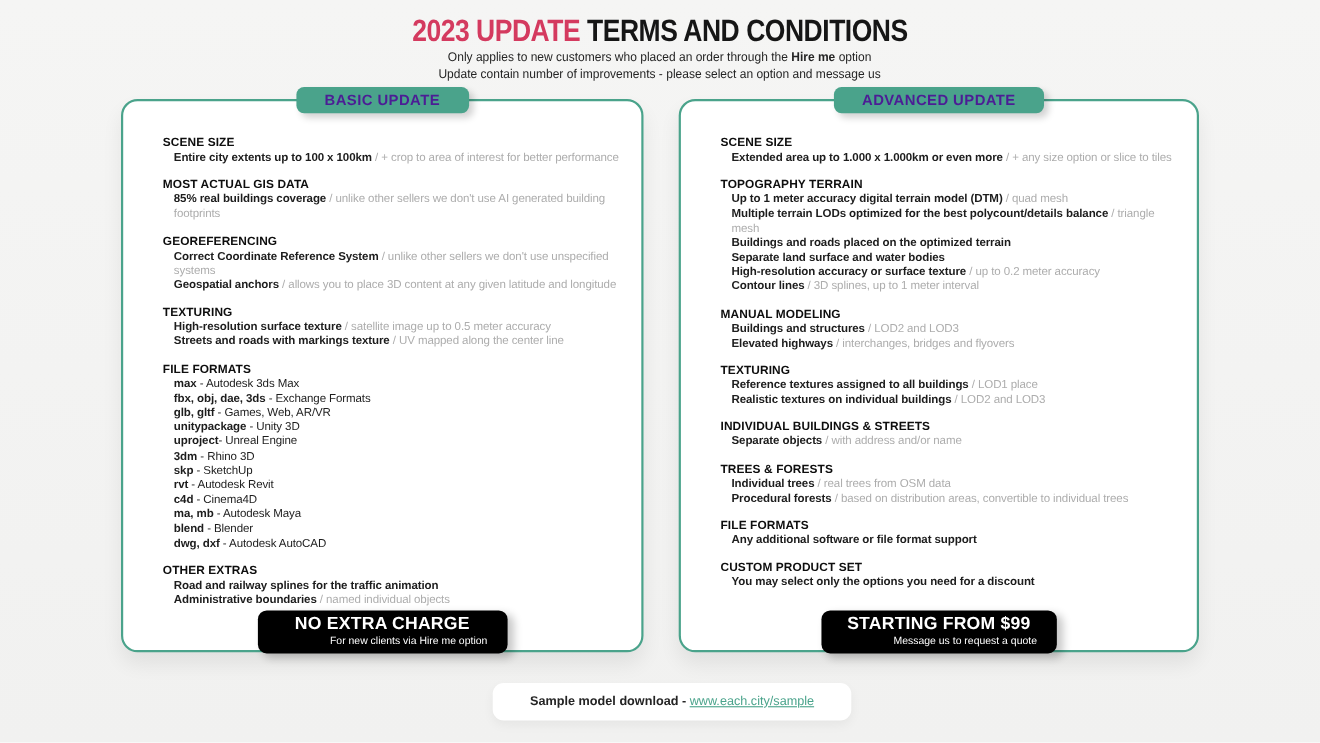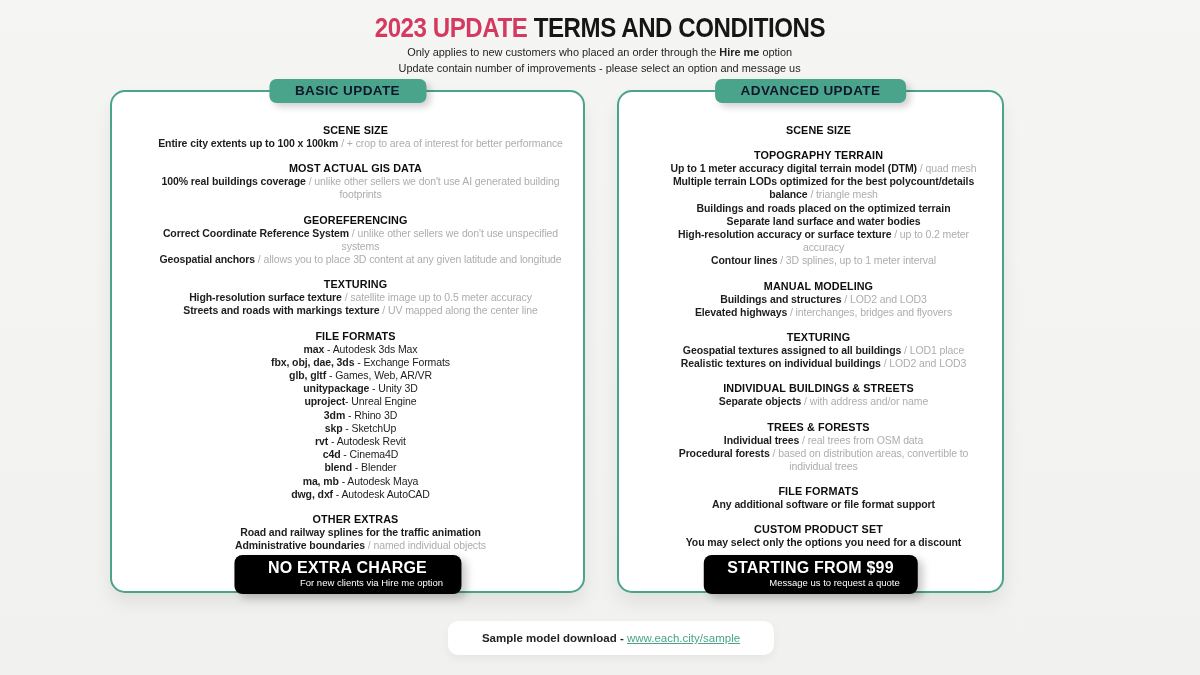--- a/index.html
+++ b/index.html
@@ -21,30 +21,30 @@
   .subtitle .sub-inner { display:inline-block; transform:scaleX(0.95); transform-origin:center; white-space:nowrap; }
   .bold { font-weight:bold; }
 
   
   .panel {
     position:absolute; top:90px; height:503px; background:#ffffff;
     border:2.5px solid #4aa38b; border-radius:15px;
     box-shadow:0 10px 18px rgba(0,0,0,0.07);
   }
   .panel.basic   { left:110px; width:475px; }
-  .panel.advanced{ left:617px; width:387px; }
+  .panel.advanced{ left:617px; width:473px; }
 
   .panel-badge {
     position:absolute; top:-13px; left:50%; transform:translateX(-50%);
-    background:#4aa38b; color:#0f172a; font-weight:bold; font-size:13.5px;
+    background:#4aa38b; color:#4c1d95; font-weight:bold; font-size:13.5px;
     letter-spacing:0.4px; padding:4px 26px 5px; border-radius:7px;
     white-space:nowrap; box-shadow:4px 4px 7px rgba(0,0,0,0.18);
   }
 
-  .sections { padding:32px 20px 0 36px;text-align:center; }
+  .sections { padding:32px 20px 0 36px; }
   .section { margin-bottom:12px; }
   .sec-heading { font-weight:bold; font-size:10.8px; color:#0e0e0e; line-height:13px; letter-spacing:0.1px; }
   .item { padding-left:10px; font-size:10.5px; line-height:13.2px; letter-spacing:-0.1px; }
   .seg-b { font-weight:bold; color:#1d1d1d; }
   .seg-p { color:#1d1d1d; }
   .seg-g { color:#adadad; }
 
   .footer-badge {
     position:absolute; bottom:-3px; left:50%; transform:translateX(-50%);
     background:#000000; color:#ffffff; text-align:center;
@@ -83,21 +83,21 @@
 
 <div class="panel basic">
   <div class="panel-badge">BASIC UPDATE</div>
   <div class="sections">
       <div class="section">
         <div class="sec-heading">SCENE SIZE</div>
         <div class="item"><span class="seg-b">Entire city extents up to 100 x 100km </span><span class="seg-g">/ + crop to area of interest for better performance</span></div>
       </div>
       <div class="section">
         <div class="sec-heading">MOST ACTUAL GIS DATA</div>
-        <div class="item"><span class="seg-b">100% real buildings coverage </span><span class="seg-g">/ unlike other sellers we don't use AI generated building footprints</span></div>
+        <div class="item"><span class="seg-b">85% real buildings coverage </span><span class="seg-g">/ unlike other sellers we don't use AI generated building footprints</span></div>
       </div>
       <div class="section">
         <div class="sec-heading">GEOREFERENCING</div>
         <div class="item"><span class="seg-b">Correct Coordinate Reference System </span><span class="seg-g">/ unlike other sellers we don't use unspecified systems</span></div>
         <div class="item"><span class="seg-b">Geospatial anchors </span><span class="seg-g">/ allows you to place 3D content at any given latitude and longitude</span></div>
       </div>
       <div class="section">
         <div class="sec-heading">TEXTURING</div>
         <div class="item"><span class="seg-b">High-resolution surface texture </span><span class="seg-g">/ satellite image up to 0.5 meter accuracy</span></div>
         <div class="item"><span class="seg-b">Streets and roads with markings texture </span><span class="seg-g">/ UV mapped along the center line</span></div>
@@ -106,59 +106,60 @@
         <div class="sec-heading">FILE FORMATS</div>
         <div class="item"><span class="seg-b">max</span><span class="seg-p"> - Autodesk 3ds Max</span></div>
         <div class="item"><span class="seg-b">fbx, obj, dae, 3ds</span><span class="seg-p"> - Exchange Formats</span></div>
         <div class="item"><span class="seg-b">glb, gltf</span><span class="seg-p"> - Games, Web, AR/VR</span></div>
         <div class="item"><span class="seg-b">unitypackage</span><span class="seg-p"> - Unity 3D</span></div>
         <div class="item"><span class="seg-b">uproject</span><span class="seg-p">- Unreal Engine</span></div>
         <div class="item"><span class="seg-b">3dm</span><span class="seg-p"> - Rhino 3D</span></div>
         <div class="item"><span class="seg-b">skp</span><span class="seg-p"> - SketchUp</span></div>
         <div class="item"><span class="seg-b">rvt</span><span class="seg-p"> - Autodesk Revit</span></div>
         <div class="item"><span class="seg-b">c4d</span><span class="seg-p"> - Cinema4D</span></div>
+        <div class="item"><span class="seg-b">ma, mb</span><span class="seg-p"> - Autodesk Maya</span></div>
         <div class="item"><span class="seg-b">blend</span><span class="seg-p"> - Blender</span></div>
-        <div class="item"><span class="seg-b">ma, mb</span><span class="seg-p"> - Autodesk Maya</span></div>
         <div class="item"><span class="seg-b">dwg, dxf</span><span class="seg-p"> - Autodesk AutoCAD</span></div>
       </div>
       <div class="section">
         <div class="sec-heading">OTHER EXTRAS</div>
         <div class="item"><span class="seg-b">Road and railway splines for the traffic animation</span></div>
         <div class="item"><span class="seg-b">Administrative boundaries </span><span class="seg-g">/ named individual objects</span></div>
       </div>
     </div>
   <div class="footer-badge">
     <div class="footer-title">NO EXTRA CHARGE</div>
     <div class="footer-subtitle">For new clients via Hire me option</div>
   </div>
 </div>
 
 <div class="panel advanced">
   <div class="panel-badge">ADVANCED UPDATE</div>
   <div class="sections">
       <div class="section">
         <div class="sec-heading">SCENE SIZE</div>
+        <div class="item"><span class="seg-b">Extended area up to 1.000 x 1.000km or even more </span><span class="seg-g">/ + any size option or slice to tiles</span></div>
       </div>
       <div class="section">
         <div class="sec-heading">TOPOGRAPHY TERRAIN</div>
         <div class="item"><span class="seg-b">Up to 1 meter accuracy digital terrain model (DTM) </span><span class="seg-g">/ quad mesh</span></div>
         <div class="item"><span class="seg-b">Multiple terrain LODs optimized for the best polycount/details balance </span><span class="seg-g">/ triangle mesh</span></div>
         <div class="item"><span class="seg-b">Buildings and roads placed on the optimized terrain</span></div>
         <div class="item"><span class="seg-b">Separate land surface and water bodies</span></div>
         <div class="item"><span class="seg-b">High-resolution accuracy or surface texture </span><span class="seg-g">/ up to 0.2 meter accuracy</span></div>
         <div class="item"><span class="seg-b">Contour lines </span><span class="seg-g">/ 3D splines, up to 1 meter interval</span></div>
       </div>
       <div class="section">
         <div class="sec-heading">MANUAL MODELING</div>
         <div class="item"><span class="seg-b">Buildings and structures </span><span class="seg-g">/ LOD2 and LOD3</span></div>
         <div class="item"><span class="seg-b">Elevated highways </span><span class="seg-g">/ interchanges, bridges and flyovers</span></div>
       </div>
       <div class="section">
         <div class="sec-heading">TEXTURING</div>
-        <div class="item"><span class="seg-b">Geospatial textures assigned to all buildings </span><span class="seg-g">/ LOD1 place</span></div>
+        <div class="item"><span class="seg-b">Reference textures assigned to all buildings </span><span class="seg-g">/ LOD1 place</span></div>
         <div class="item"><span class="seg-b">Realistic textures on individual buildings </span><span class="seg-g">/ LOD2 and LOD3</span></div>
       </div>
       <div class="section">
         <div class="sec-heading">INDIVIDUAL BUILDINGS &amp; STREETS</div>
         <div class="item"><span class="seg-b">Separate objects </span><span class="seg-g">/ with address and/or name</span></div>
       </div>
       <div class="section">
         <div class="sec-heading">TREES &amp; FORESTS</div>
         <div class="item"><span class="seg-b">Individual trees </span><span class="seg-g">/ real trees from OSM data</span></div>
         <div class="item"><span class="seg-b">Procedural forests </span><span class="seg-g">/ based on distribution areas, convertible to individual trees</span></div>

